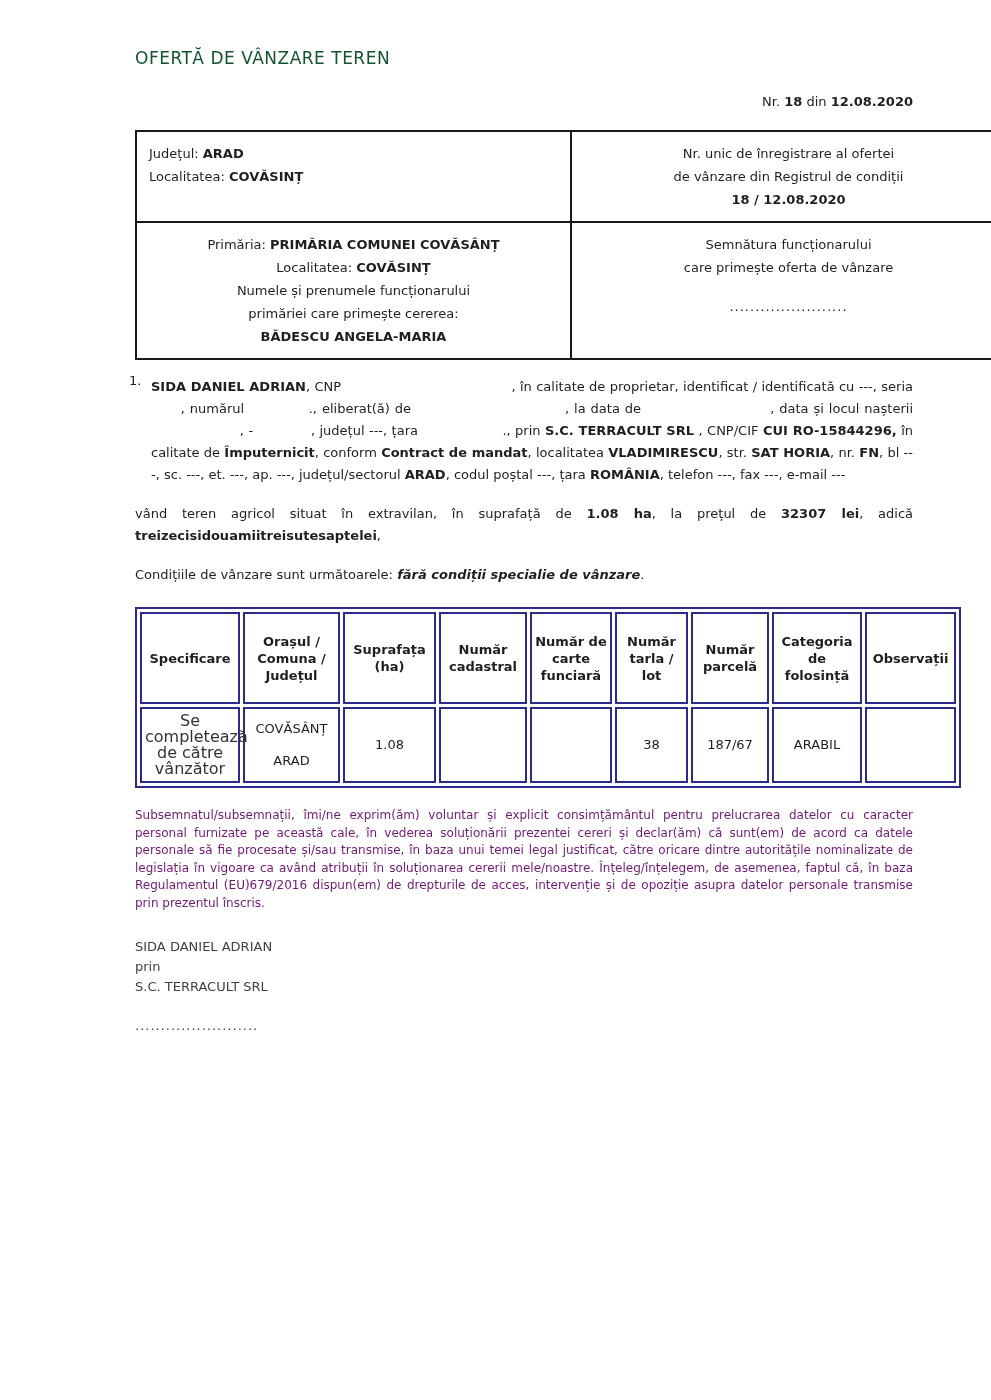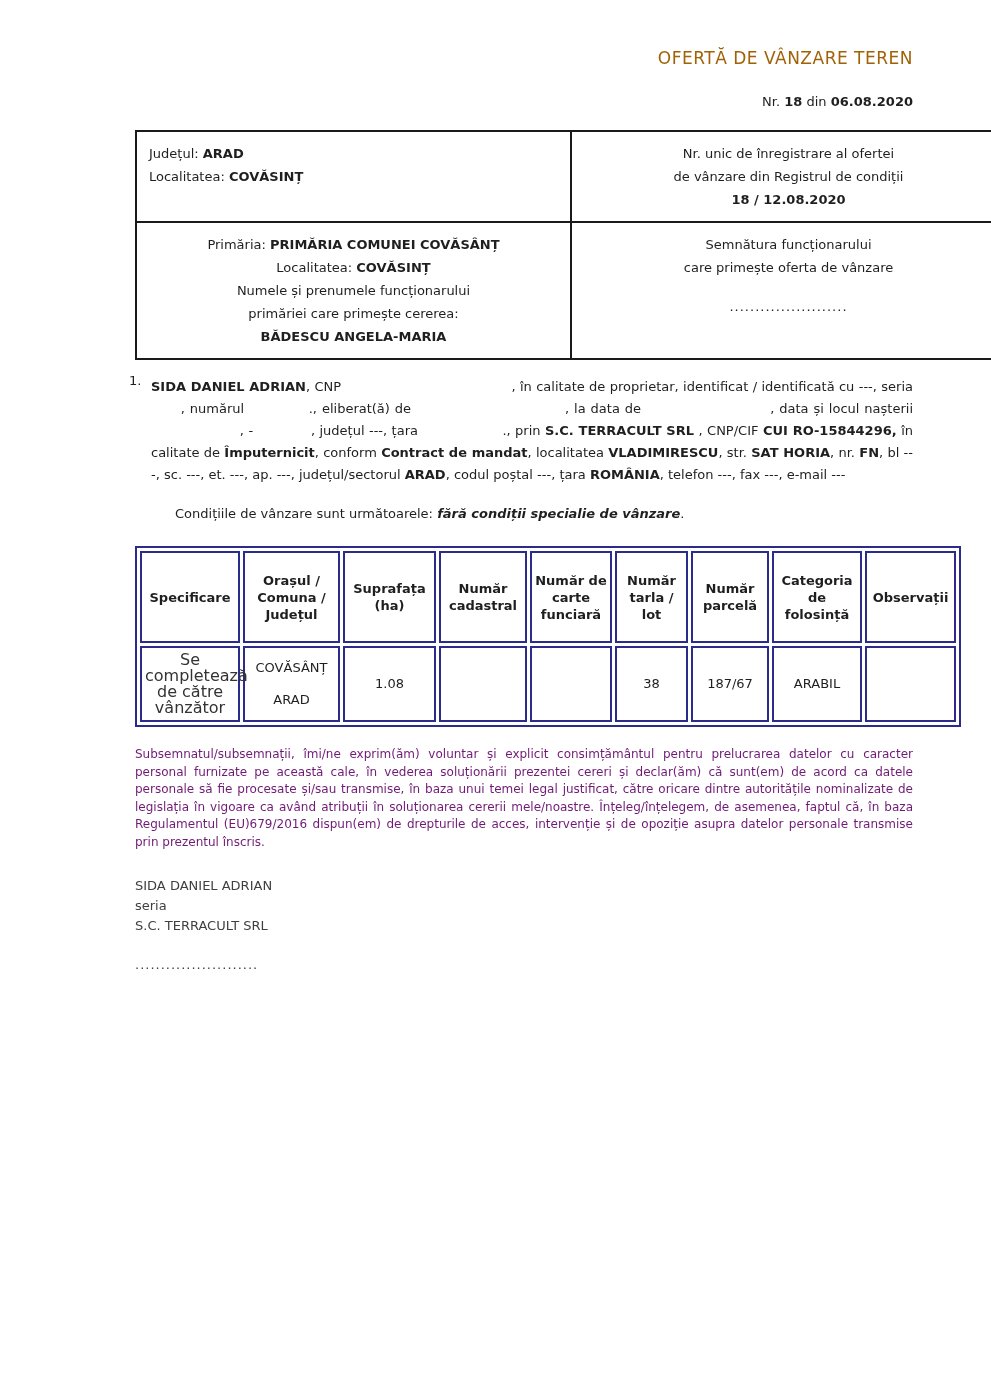--- a/index.html
+++ b/index.html
@@ -17,25 +17,25 @@
     overflow: hidden;
   }
   .content {
     position: absolute;
     left: 135px;
     top: 0;
     width: 778px;
   }
   .doc-title {
     margin-top: 48px;
-    text-align: right;
+    text-align: left;
     font-size: 17px;
     font-weight: normal;
     letter-spacing: 0.5px;
-    color: #a16207;
+    color: #14532d;
   }
   .nr-line {
     margin-top: 26px;
     text-align: right;
     font-size: 13px;
     color: #1f1f1f;
   }
   .nr-line b { font-weight: bold; }
 
   
@@ -70,21 +70,21 @@
     left: -6px;
     top: -3px;
     font-size: 13px;
   }
   .para {
     font-size: 13px;
     line-height: 22px;
     text-align: justify;
   }
   .para2 { margin-top: 17px; }
-  .para3 { margin-top: 17px; text-align: left; margin-left: 40px; }
+  .para3 { margin-top: 17px; text-align: left; }
 
   
   table.land-table {
     margin-top: 21px;
     width: 806px;
     table-layout: fixed;
     border-collapse: separate;
     border-spacing: 3px;
     border: 2px solid #2b2b8c;
     background: #ffffff;
@@ -140,21 +140,21 @@
   }
 </style>
 </head>
 <body>
 
 <div class="page">
   <div class="content">
 
     <h1 class="doc-title">OFERTĂ DE VÂNZARE TEREN</h1>
 
-    <div class="nr-line"><span>Nr.</span>&nbsp;<b>18</b>&nbsp;<span>din</span>&nbsp;<b>06.08.2020</b></div>
+    <div class="nr-line"><span>Nr.</span>&nbsp;<b>18</b>&nbsp;<span>din</span>&nbsp;<b>12.08.2020</b></div>
 
     <table class="header-table">
       <tbody>
           <tr class="ht-row1">
         <td class="ht-left">
           <div><span>Județul:</span>&nbsp;<span class="bb">ARAD</span></div>
           <div><span>Localitatea:</span>&nbsp;<span class="bb">COVĂSINȚ</span></div>
         </td>
         <td class="ht-right">
           <div>Nr. unic de înregistrare al ofertei</div>
@@ -177,20 +177,21 @@
         </td>
       </tr>
     </tbody>
       </table>
 
     <div class="item1">
       <span class="item-marker">1.</span>
       <div class="para"><span class="bb">SIDA DANIEL ADRIAN</span><span>, CNP &nbsp;&nbsp;&nbsp;&nbsp;&nbsp;&nbsp;&nbsp;&nbsp;&nbsp;&nbsp;&nbsp;&nbsp;&nbsp;&nbsp;&nbsp;&nbsp;&nbsp;&nbsp;&nbsp;&nbsp;&nbsp;&nbsp;&nbsp;&nbsp;&nbsp;&nbsp;&nbsp;&nbsp;&nbsp;&nbsp;&nbsp;&nbsp;&nbsp;&nbsp;&nbsp;&nbsp;&nbsp;&nbsp;, în calitate de proprietar, identificat / identificată cu ---, seria &nbsp;&nbsp;&nbsp;&nbsp;&nbsp;&nbsp;, numărul &nbsp;&nbsp;&nbsp;&nbsp;&nbsp;&nbsp;&nbsp;&nbsp;&nbsp;&nbsp;&nbsp;&nbsp;., eliberat(ă) de &nbsp;&nbsp;&nbsp;&nbsp;&nbsp;&nbsp;&nbsp;&nbsp;&nbsp;&nbsp;&nbsp;&nbsp;&nbsp;&nbsp;&nbsp;&nbsp;&nbsp;&nbsp;&nbsp;&nbsp;&nbsp;&nbsp;&nbsp;&nbsp;&nbsp;&nbsp;&nbsp;&nbsp;&nbsp;&nbsp;, la data de &nbsp;&nbsp;&nbsp;&nbsp;&nbsp;&nbsp;&nbsp;&nbsp;&nbsp;&nbsp;&nbsp;&nbsp;&nbsp;&nbsp;&nbsp;&nbsp;&nbsp;&nbsp;&nbsp;&nbsp;&nbsp;&nbsp;&nbsp;&nbsp;&nbsp;, data și locul nașterii &nbsp;&nbsp;&nbsp;&nbsp;&nbsp;&nbsp;&nbsp;&nbsp;&nbsp;&nbsp;&nbsp;&nbsp;&nbsp;&nbsp;&nbsp;&nbsp;&nbsp;&nbsp;&nbsp;&nbsp;, - &nbsp;&nbsp;&nbsp;&nbsp;&nbsp;&nbsp;&nbsp;&nbsp;&nbsp;&nbsp;&nbsp;&nbsp;, județul ---, țara &nbsp;&nbsp;&nbsp;&nbsp;&nbsp;&nbsp;&nbsp;&nbsp;&nbsp;&nbsp;&nbsp;&nbsp;&nbsp;&nbsp;&nbsp;&nbsp;&nbsp;&nbsp;., prin </span><span class="bb">S.C. TERRACULT SRL</span><span> , CNP/CIF </span><span class="bb">CUI RO-15844296,</span><span> în calitate de </span><span class="bb">Împuternicit</span><span>, conform </span><span class="bb">Contract de mandat</span><span>, localitatea </span><span class="bb">VLADIMIRESCU</span><span>, str. </span><span class="bb">SAT HORIA</span><span>, nr. </span><span class="bb">FN</span><span>, bl ---, sc. ---, et. ---, ap. ---, județul/sectorul </span><span class="bb">ARAD</span><span>, codul poștal ---, țara </span><span class="bb">ROMÂNIA</span><span>, telefon ---, fax ---, e-mail ---</span></div>
     </div>
 
+    <div class="para para2"><span>vând teren agricol situat în extravilan, în suprafață de </span><span class="bb">1.08 ha</span><span>, la prețul de </span><span class="bb">32307 lei</span><span>, adică </span><span class="bb">treizecisidouamiitreisutesaptelei</span><span>,</span></div>
 
     <div class="para para3"><span>Condițiile de vânzare sunt următoarele: </span><span class="bb ii">fără condiții specialie de vânzare</span><span>.</span></div>
 
     <table class="land-table">
       <colgroup>
         <col style="width:100px">
           <col style="width:97px">
           <col style="width:93px">
         <col style="width:88px">
           <col style="width:82px">
@@ -225,19 +226,19 @@
         <td>ARABIL</td>
         <td></td>
       </tr>
     </tbody>
       </table>
 
     <div class="consent">Subsemnatul/subsemnații, îmi/ne exprim(ăm) voluntar și explicit consimțământul pentru prelucrarea datelor cu caracter personal furnizate pe această cale, în vederea soluționării prezentei cereri și declar(ăm) că sunt(em) de acord ca datele personale să fie procesate și/sau transmise, în baza unui temei legal justificat, către oricare dintre autoritățile nominalizate de legislația în vigoare ca având atribuții în soluționarea cererii mele/noastre. Înțeleg/înțelegem, de asemenea, faptul că, în baza Regulamentul (EU)679/2016 dispun(em) de drepturile de acces, intervenție și de opoziție asupra datelor personale transmise prin prezentul înscris.</div>
 
     <div class="signature">
       <div>SIDA DANIEL ADRIAN</div>
-      <div>seria</div>
+      <div>prin</div>
       <div>S.C. TERRACULT SRL</div>
     </div>
     <div class="signature-dots">........................</div>
 
   </div>
 </div>
 
 </body></html>

